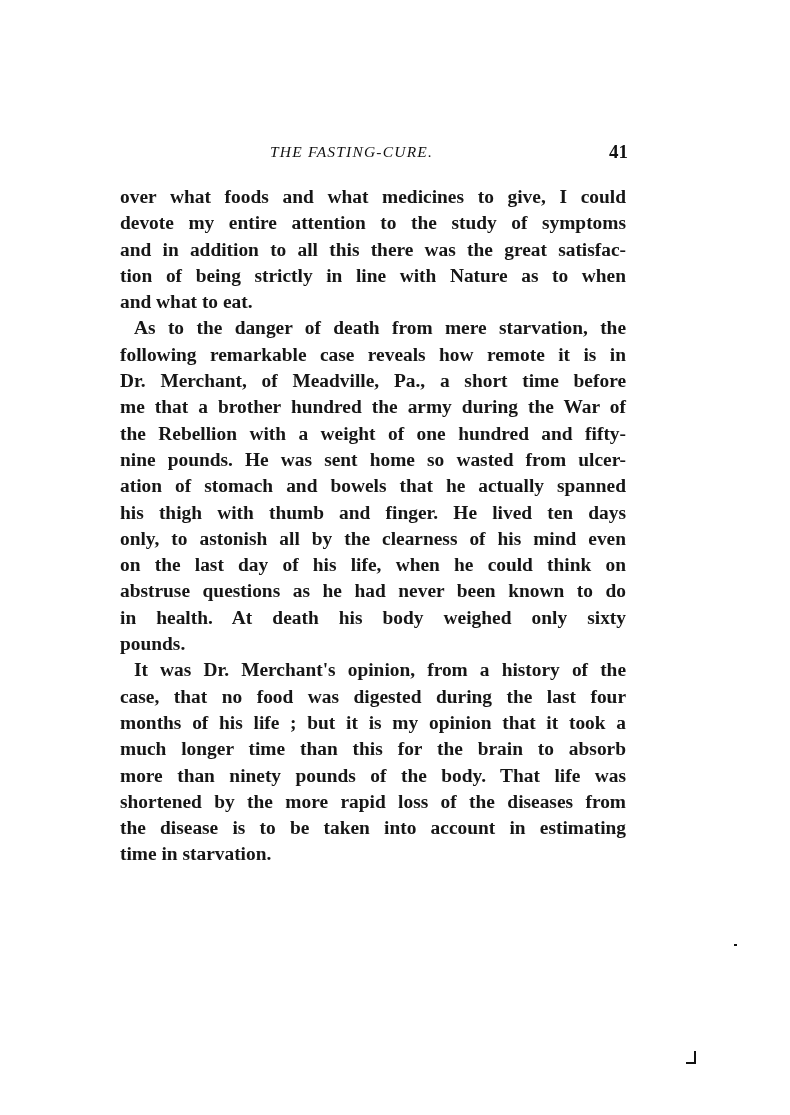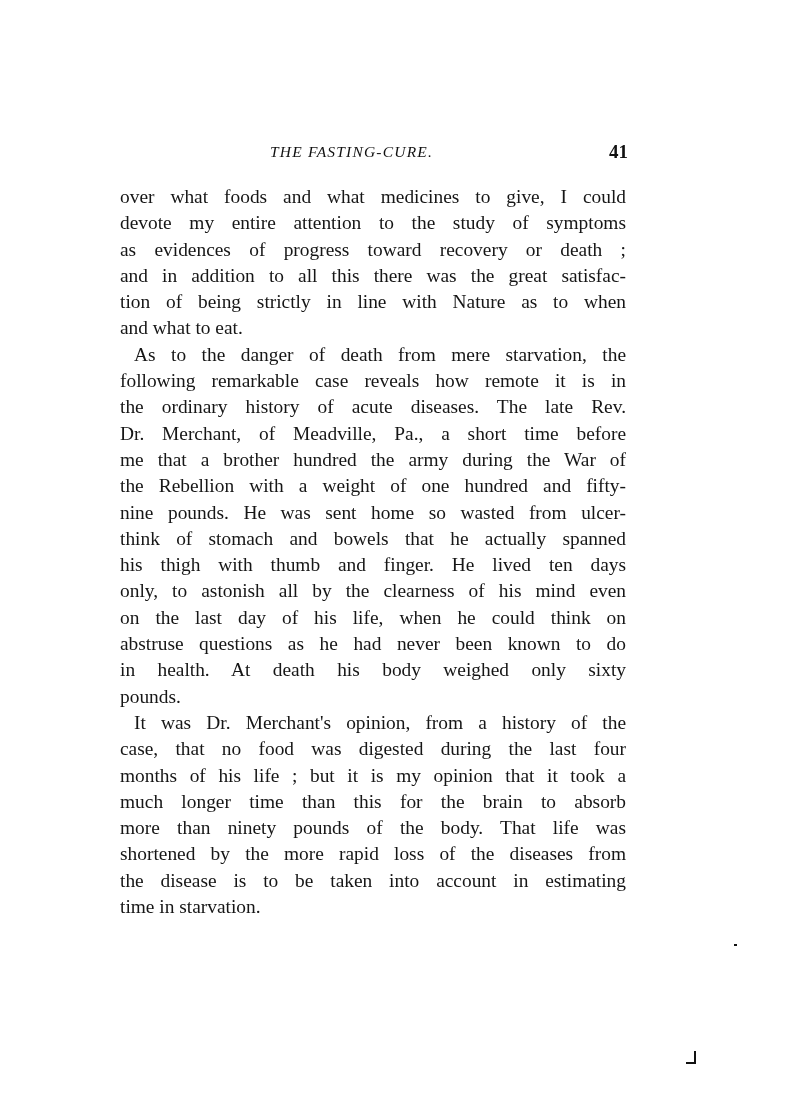--- a/index.html
+++ b/index.html
@@ -44,20 +44,21 @@
       font-size: 19px;
       font-weight: bold;
       color: #111;
       margin-left: 12px;
     }
     .body-text {
       position: absolute;
       left: 120px;
       top: 184px;
       width: 506px;
+      font-weight: bold;
     }
     .line {
       display: block;
       height: 26.3px;
       line-height: 26.3px;
       font-size: 19.4px;
       white-space: nowrap;
       text-align: justify;
       text-align-last: justify;
       color: #161616;
@@ -104,34 +105,32 @@
 <div class="page">
   <div class="running-head">
     <span class="running-title">THE FASTING-CURE.</span>
     <span class="page-number">41</span>
   </div>
 
   <div class="body-text" id="body-text">
       <div>
         <span class="line">over what foods and what medicines to give, I could</span>
         <span class="line">devote my entire attention to the study of symptoms</span>
-        <span class="line">as evidences of progress toward recovery or death ;</span>
         <span class="line">and in addition to all this there was the great satisfac-</span>
         <span class="line">tion of being strictly in line with Nature as to when</span>
         <span class="line last">and what to eat.</span>
       </div>
       <div>
         <span class="line indent">As to the danger of death from mere starvation, the</span>
         <span class="line">following remarkable case reveals how remote it is in</span>
-        <span class="line">the ordinary history of acute diseases.  The late Rev.</span>
         <span class="line">Dr. Merchant, of Meadville, Pa., a short time before</span>
         <span class="line">me that a brother hundred the army during the War of</span>
         <span class="line">the Rebellion with a weight of one hundred and fifty-</span>
         <span class="line">nine pounds.  He was sent home so wasted from ulcer-</span>
-        <span class="line">think of stomach and bowels that he actually spanned</span>
+        <span class="line">ation of stomach and bowels that he actually spanned</span>
         <span class="line">his thigh with thumb and finger.  He lived ten days</span>
         <span class="line">only, to astonish all by the clearness of his mind even</span>
         <span class="line">on the last day of his life, when he could think on</span>
         <span class="line">abstruse questions as he had never been known to do</span>
         <span class="line">in health.  At death his body weighed only sixty</span>
         <span class="line last">pounds.</span>
       </div>
       <div>
         <span class="line indent">It was Dr. Merchant's opinion, from a history of the</span>
         <span class="line">case, that no food was digested during the last four</span>

